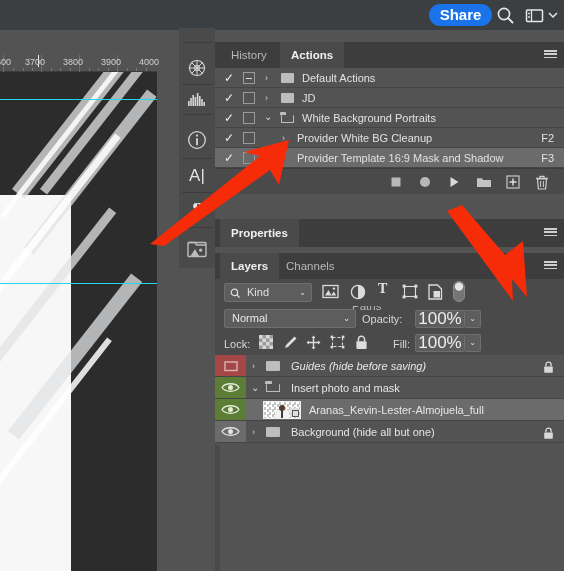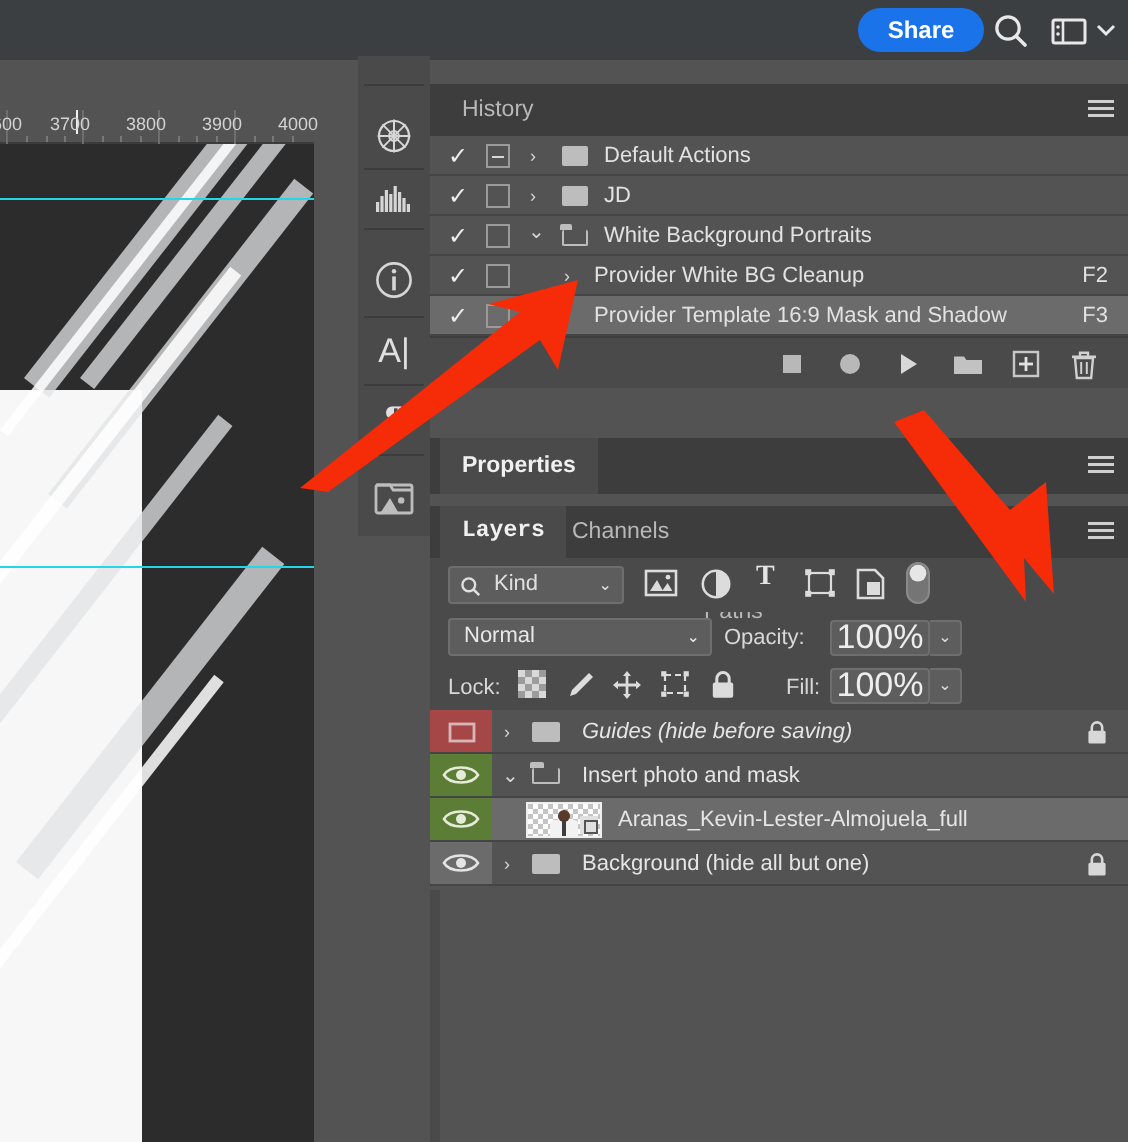--- a/index.html
+++ b/index.html
@@ -12,21 +12,21 @@
   #app { position: relative; width: 564px; height: 571px; }
 
   
   .topbar {
     position: absolute; left: 0; top: 0; width: 564px; height: 30px;
     background: #3b3f42;
   }
   .share-btn {
     position: absolute; left: 429px; top: 4px; width: 63px; height: 22px;
     background: #1a73e8; color: #fff; border-radius: 11px;
-    font-size: 12px; font-weight: bold; line-height: 22px; text-align: center;
+    font-size: 15px; font-weight: bold; line-height: 22px; text-align: center;
     cursor: pointer;
   }
   .top-icon {
     position: absolute; top: 6px; width: 19px; height: 19px;
     color: #e8e8e8; cursor: pointer;
   }
   .top-icon svg { display: block; }
 
   
   .ruler {
@@ -375,20 +375,21 @@
         <path d="M2 3.5 L9 3.5 L10.6 6 L20 6" fill="none" stroke="#bdbdbd" stroke-width="1.4"></path>
         <path d="M4.5 17 L9 10 L13 17 Z" fill="#bdbdbd"></path>
         <circle cx="14.6" cy="11.2" r="1.6" fill="#bdbdbd"></circle>
       </svg>
     </div>
   </div>
 
   <div class="panel" id="actions-panel">
     <div class="tabstrip">
       <div class="tab" style="left:5px;">History</div>
+      <div class="tab active" style="left:65px;">Actions</div>
       <div class="hamburger"></div>
     </div>
 
     <div class="actions-list">
 
       <div class="action-row">
         <div class="ck">✓</div>
         <div class="box partial"></div>
         <div class="tri" style="left:50px;">›</div>
         <div class="afolder" style="left:66px;"></div>
@@ -470,21 +471,21 @@
 
   <div class="panel" id="props-panel">
     <div class="tabstrip" style="height:28px;">
       <div class="tab active" style="left:5px;height:28px;line-height:28px;">Properties</div>
       <div class="hamburger" style="top:9px;"></div>
     </div>
   </div>
 
   <div class="panel" id="layers-panel">
     <div class="tabstrip">
-      <div class="tab active" style="left:5px;font-family:Liberation Mono, monospace;">Layers</div>
+      <div class="tab active" style="left:5px;">Layers</div>
       <div class="tab" style="left:60px;">Channels</div>
       <div class="tab" style="left:126px;margin-top:40px;">Paths</div>
       <div class="hamburger"></div>
     </div>
 
     <div class="filter-row">
       <div class="kind-select">
         <svg style="position:absolute;left:5px;top:4px;" width="11" height="11" viewBox="0 0 11 11">
             <circle cx="4.4" cy="4.4" r="3.2" fill="none" stroke="#e0e0e0" stroke-width="1.2"></circle>
             <line x1="6.8" y1="6.8" x2="9.6" y2="9.6" stroke="#e0e0e0" stroke-width="1.3"></line>

